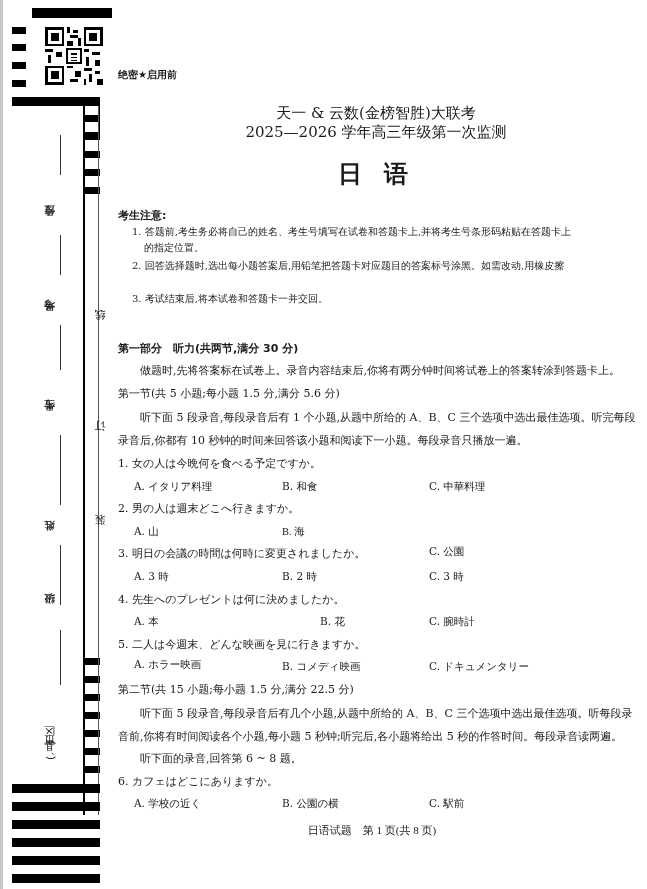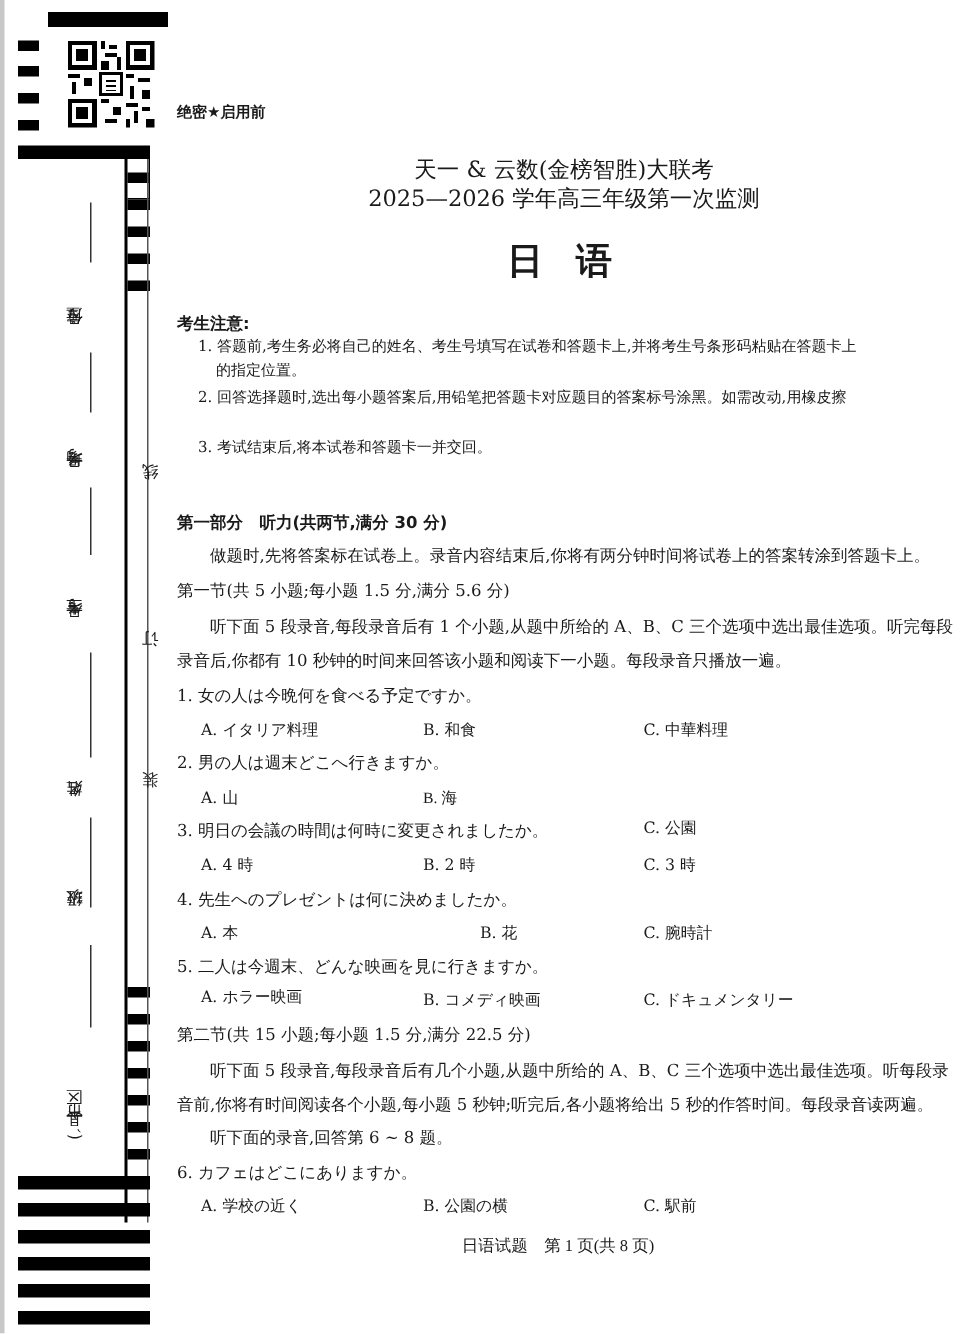--- a/index.html
+++ b/index.html
@@ -160,21 +160,21 @@
   <div class="opt optA" style="top:480px;">A. イタリア料理</div>
   <div class="opt optB" style="top:480px;">B. 和食</div>
   <div class="opt optC" style="top:480px;">C. 中華料理</div>
 
   <div class="p" style="top:501px;">2. 男の人は週末どこへ行きますか。</div>
   <div class="opt optA" style="top:525px;">A. 山</div>
   <div class="opt optB" style="top:525px;font-family:Liberation Serif, serif;">B. 海</div>
   <div class="opt optC" style="top:545px;text-align:center;">C. 公園</div>
 
   <div class="p" style="top:546px;">3. 明日の会議の時間は何時に変更されましたか。</div>
-  <div class="opt optA" style="top:570px;">A. 4 時</div>
+  <div class="opt optA" style="top:570px;">A. 3 時</div>
   <div class="opt optB" style="top:570px;">B. 2 時</div>
   <div class="opt optC" style="top:570px;">C. 3 時</div>
 
   <div class="p" style="top:592px;">4. 先生へのプレゼントは何に決めましたか。</div>
   <div class="opt optA" style="top:615px;">A. 本</div>
   <div class="opt optB" style="top:615px;margin-left:38px;">B. 花</div>
   <div class="opt optC" style="top:615px;">C. 腕時計</div>
 
   <div class="p" style="top:637px;">5. 二人は今週末、どんな映画を見に行きますか。</div>
   <div class="opt optA" style="top:626px;margin-top:32px;">A. ホラー映画</div>

